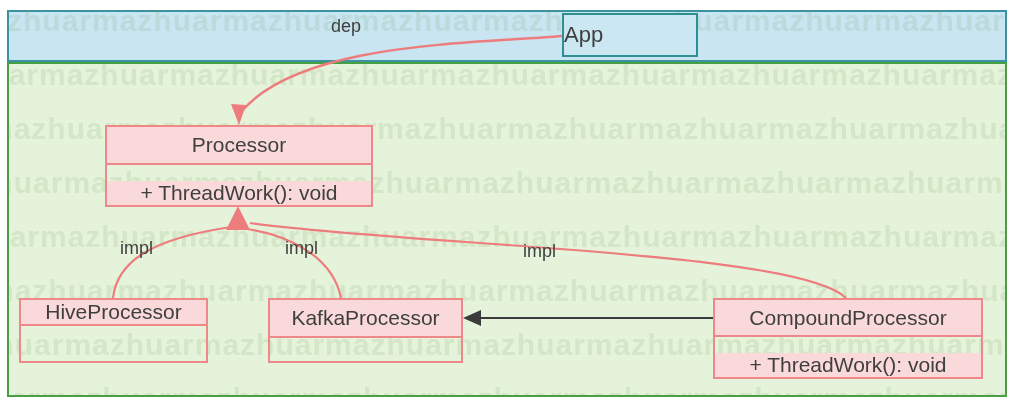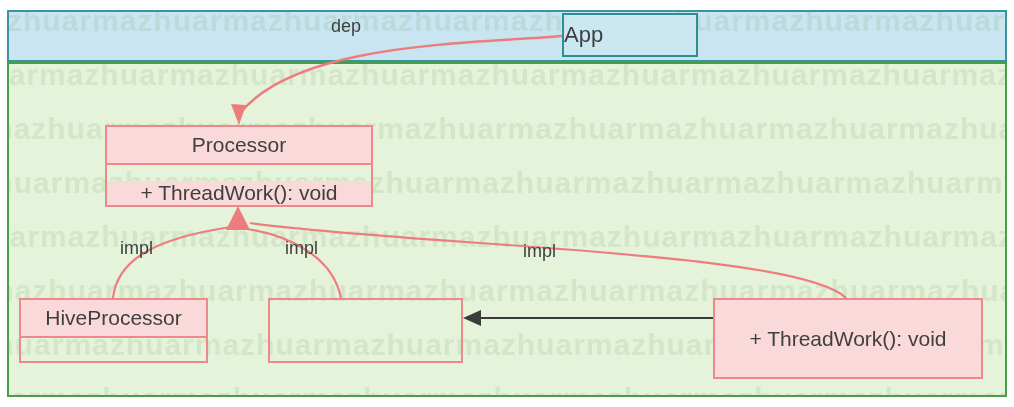--- a/index.html
+++ b/index.html
@@ -77,25 +77,27 @@
   <div class="uml-box" style="left:105px; top:125px; width:268px; height:82px;">
     <div class="uml-title" style="height:38px;">Processor</div>
     <div class="uml-method">+ ThreadWork(): void</div>
   </div>
 
   <div class="edge-label" style="left:120px; top:236px;">impl</div>
   <div class="edge-label" style="left:285px; top:236px;">impl</div>
   <div class="edge-label" style="left:523px; top:239px;">impl</div>
 
   <div class="uml-box" style="left:19px; top:298px; width:189px; height:65px;">
-    <div class="uml-title" style="height:38px;">HiveProcessor</div>
+    <div class="uml-title" style="height:26px;">HiveProcessor</div>
     <div class="uml-empty"></div>
   </div>
 
   <div class="uml-box" style="left:268px; top:298px; width:195px; height:65px;">
+    <div class="uml-title" style="height:38px;">KafkaProcessor</div>
     <div class="uml-empty"></div>
   </div>
 
   <div class="uml-box" style="left:713px; top:298px; width:270px; height:81px;">
+    <div class="uml-title" style="height:38px;">CompoundProcessor</div>
     <div class="uml-method">+ ThreadWork(): void</div>
   </div>
 
 </div>
 
 </body></html>

